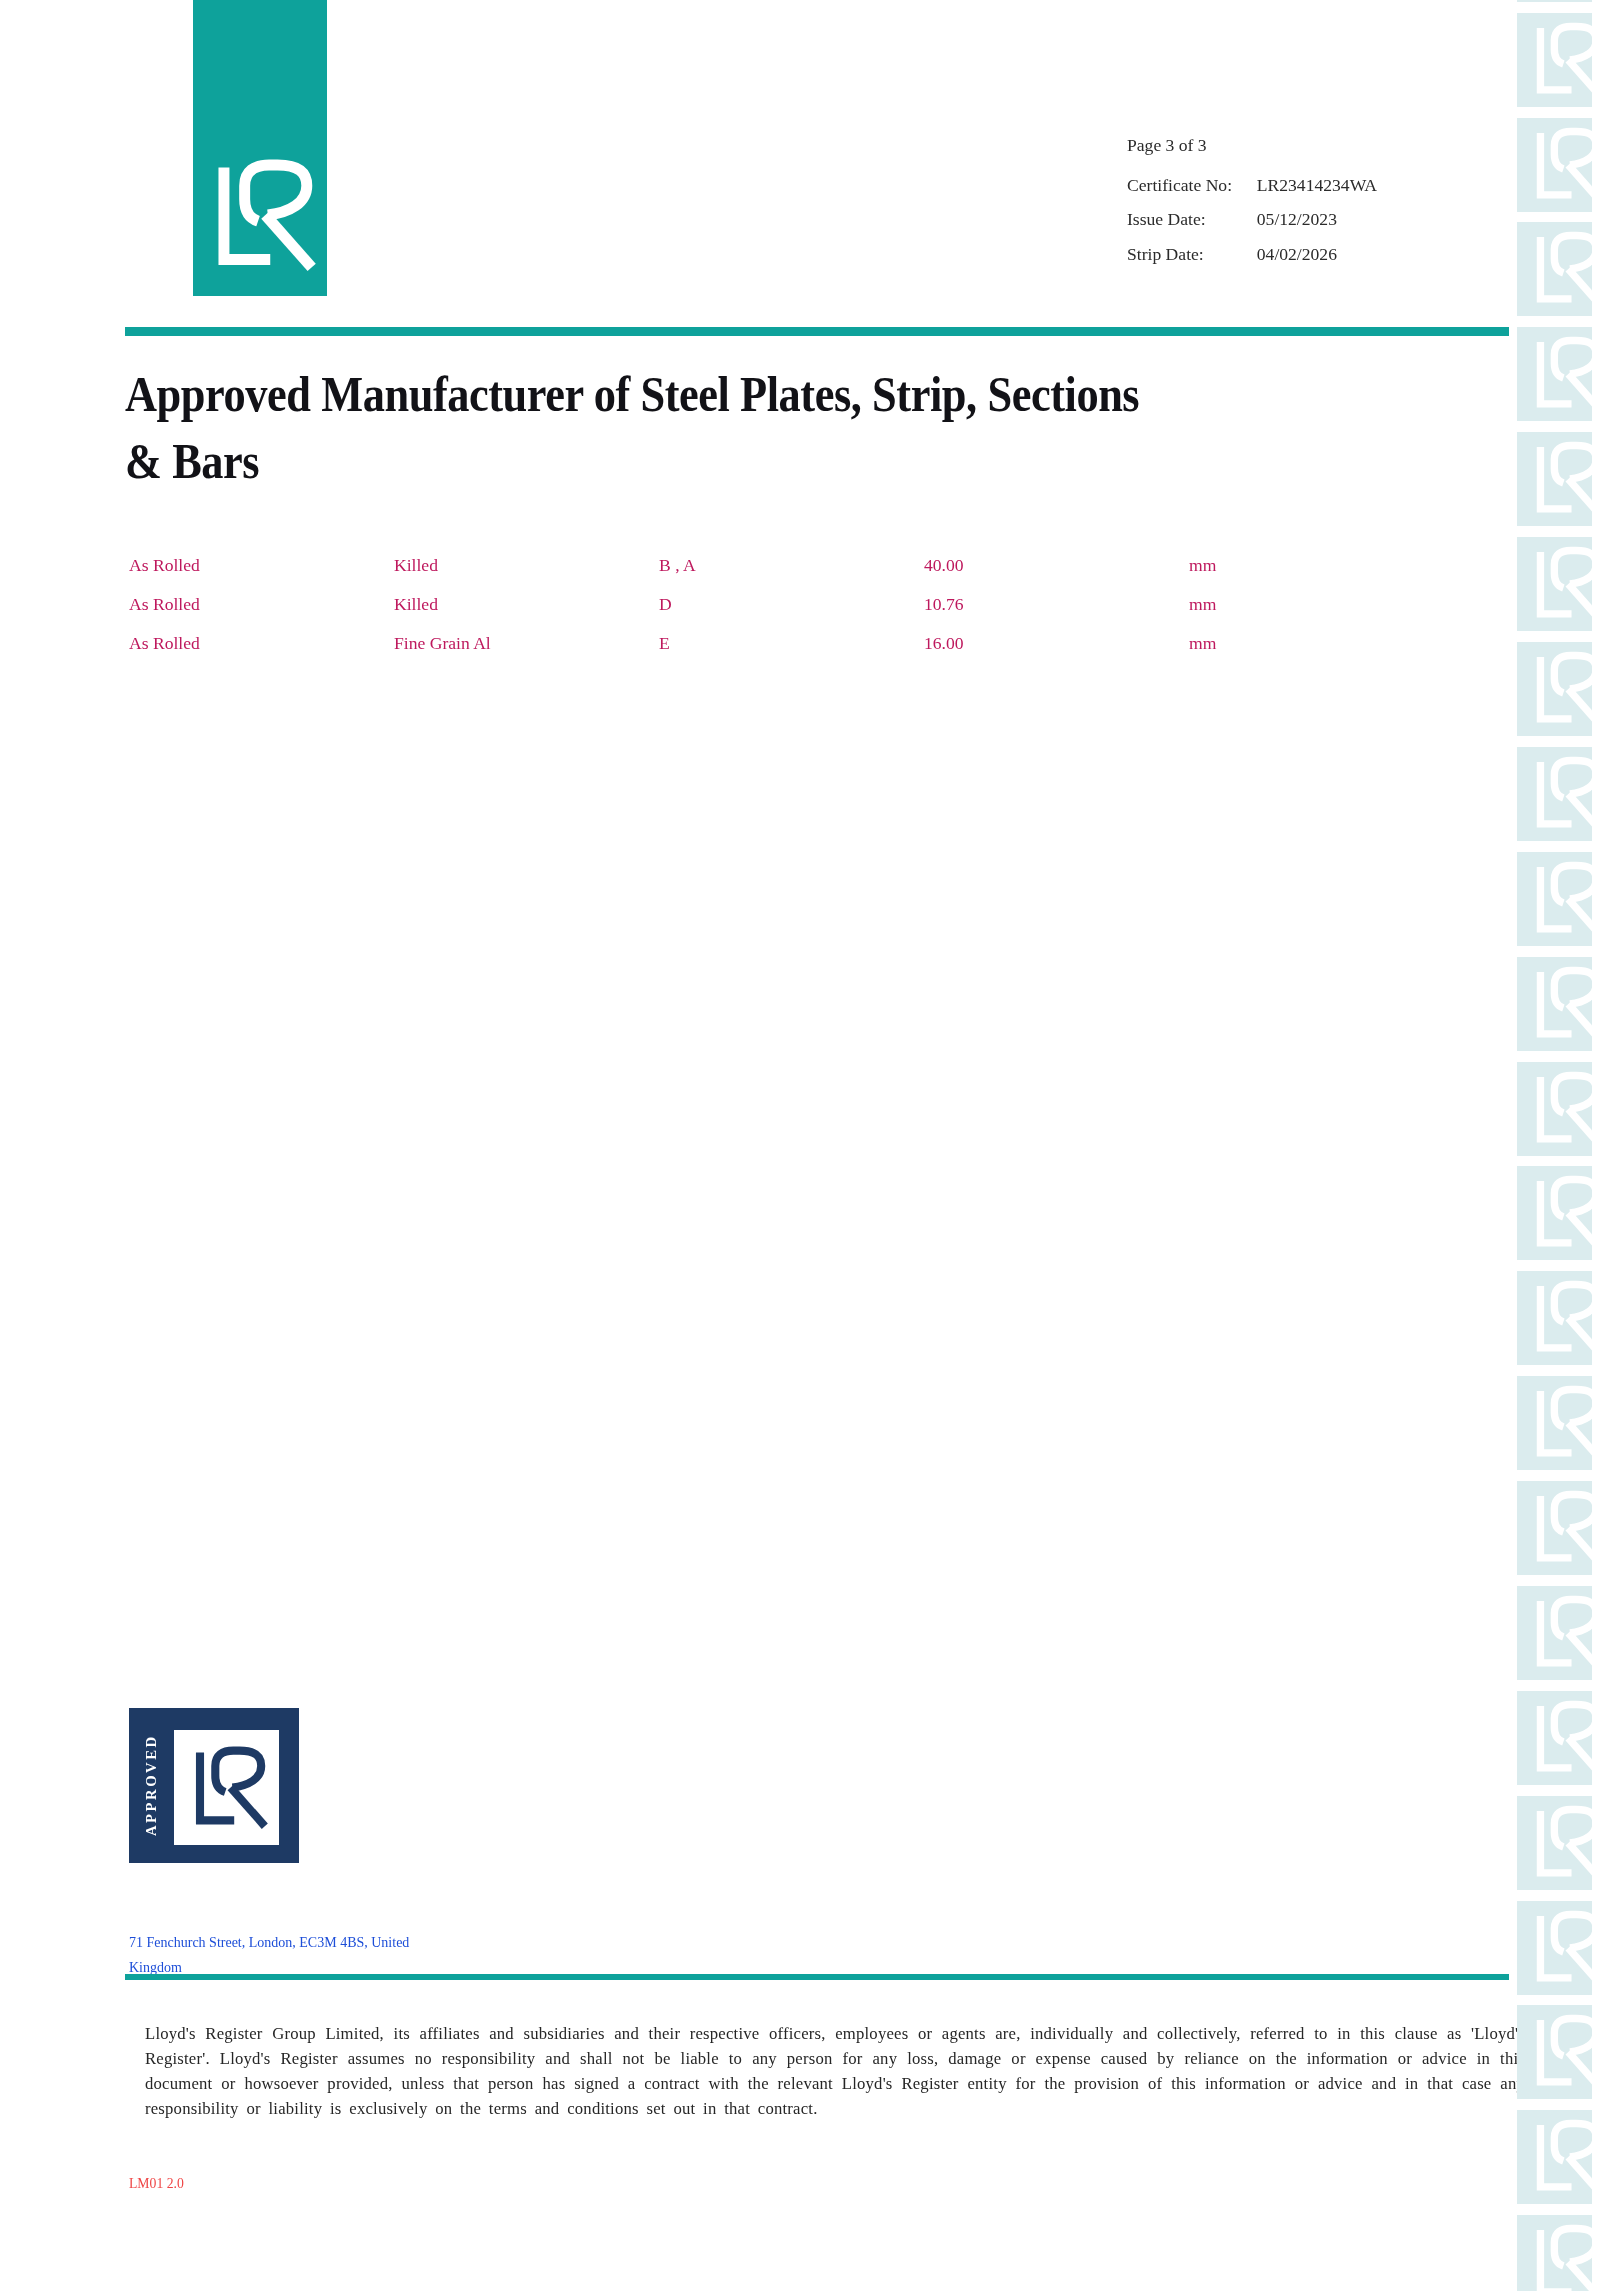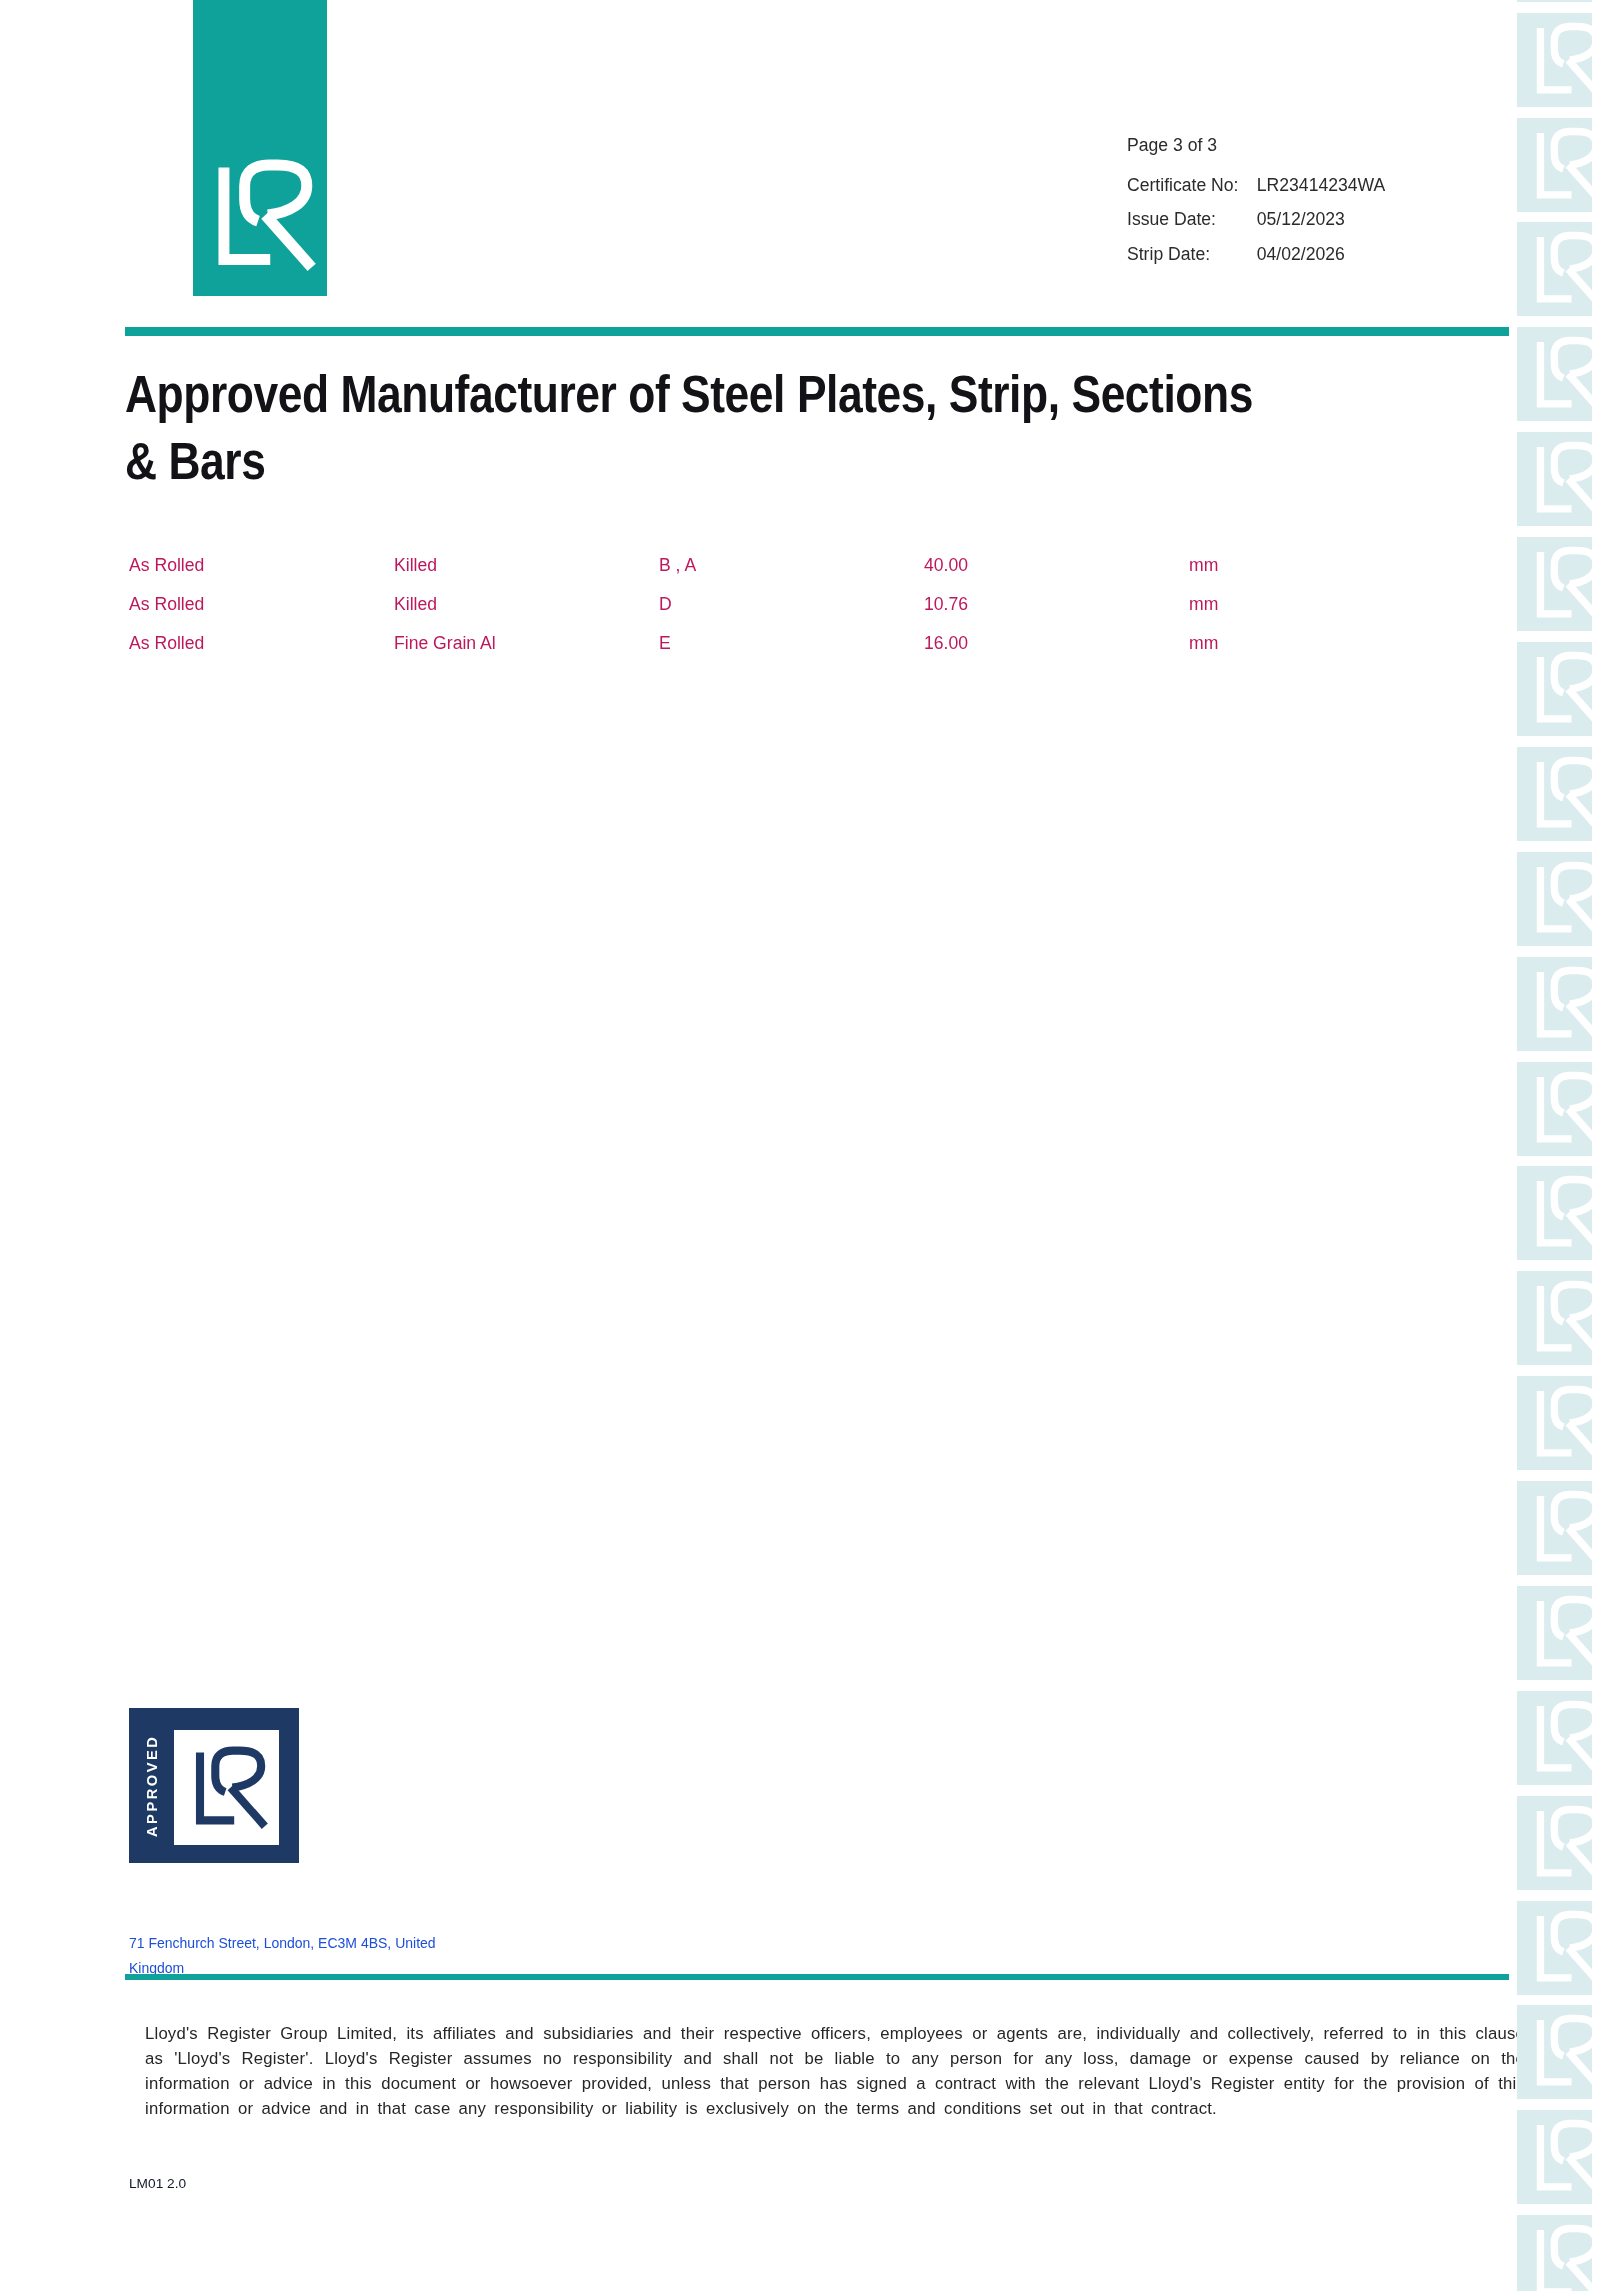--- a/index.html
+++ b/index.html
@@ -7,21 +7,21 @@
     --navy:#1e3a64;
     --wm:#dbecee;
     --ink:#121217;
     --body:#262626;
   }
   html,body{margin:0;padding:0;background:#fff;}
   .page{
     position:relative;
     width:1592px;height:2292px;
     background:#fff;
-    font-family:Liberation Sans, sans-serif;
+    font-family:Liberation Serif, serif;
     overflow:hidden;
   }
   
   .brand-logo{
     position:absolute;left:193px;top:0;
     width:134px;height:296px;
     background:var(--teal);
     color:#fff;
     display:flex;align-items:flex-end;justify-content:center;
     padding-bottom:13.7px;box-sizing:border-box;
@@ -79,21 +79,21 @@
     position:absolute;left:129px;top:1931px;
     font-size:14px;line-height:24.5px;color:#1d4ed8;
   }
   .disclaimer{
     position:absolute;left:129px;top:2005px;width:1380px;margin:16px;
     font-size:16.7px;line-height:25px;color:var(--body);
     text-align:justify;letter-spacing:0.2px;word-spacing:3.4px;
   }
   .doc-code{
     position:absolute;left:129px;top:2176px;
-    font-size:13.7px;color:#0f172a;
+    font-size:13.7px;color:#ef4444;
   }
   
   .wm-tile{
     position:absolute;left:1517px;width:95px;height:94px;
     background:var(--wm);color:#fff;
     display:flex;align-items:center;justify-content:center;
     overflow:hidden;
   }
   .defs{position:absolute;width:0;height:0;}
 </style>

